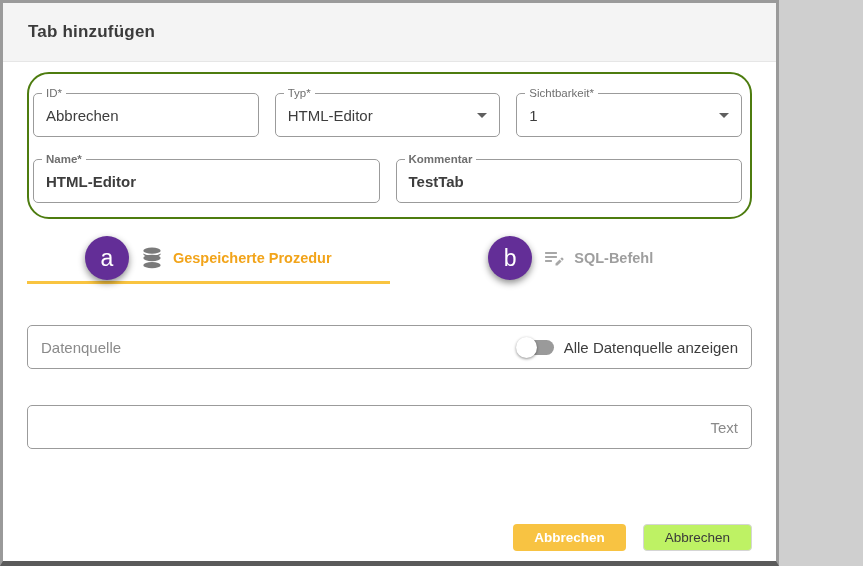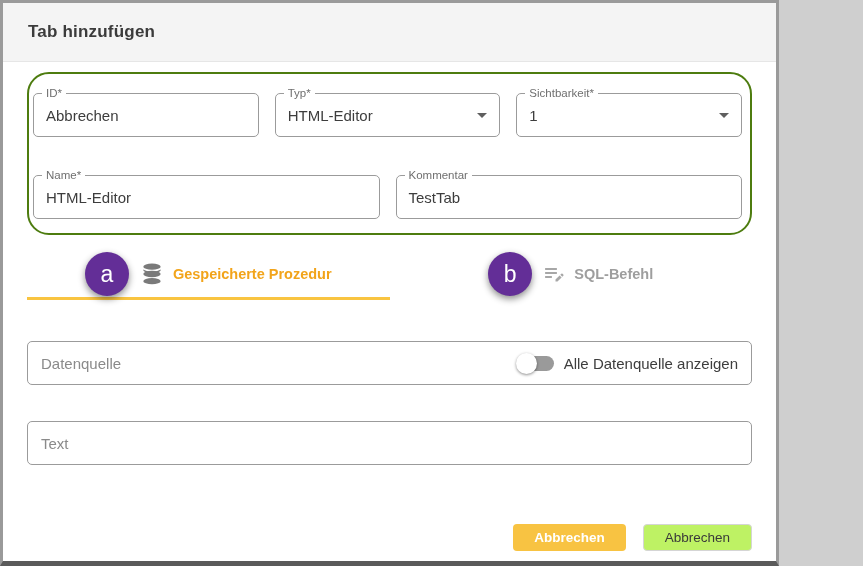--- a/index.html
+++ b/index.html
@@ -13,21 +13,21 @@
     display:flex; align-items:center; padding:0 25px;
   }
   .title { font-size:17px; font-weight:bold; color:#3b3b3b; letter-spacing:.2px; }
   .body { padding:0 24px; }
 
   .highlight-box {
     margin-top:10px; border:2px solid #4d7c0f; border-radius:22px;
     padding:19px 8px 14px 4px;
   }
   .frow { display:flex; gap:16px; }
-  .frow + .frow { margin-top:38px; }
+  .frow + .frow { margin-top:22px;font-weight:bold; }
 
   .field {
     position:relative; flex:1; height:44px; border:1px solid #9b9b9b;
     border-radius:5px; display:flex; align-items:center; padding:0 12px;
     background:#fff;
   }
   .flabel {
     position:absolute; top:-8px; left:8px; background:#fff; padding:0 4px;
     font-size:11.5px; color:#6f6f6f; line-height:14px; white-space:nowrap;
   }
@@ -54,21 +54,21 @@
     width:44px; height:44px; border-radius:50%; background:#632e97;
     color:#fff; font-size:23px; display:flex; align-items:center; justify-content:center;
     box-shadow:0 3px 7px rgba(0,0,0,.45); margin-right:2px; z-index:2;
   }
 
   .wide-field {
     position:relative; height:44px; border:1px solid #9b9b9b; border-radius:5px;
     display:flex; align-items:center; padding:16px 13px; background:#fff;
   }
   .dq-box { margin-top:41px; }
-  .text-box { margin-top:36px; }
+  .text-box { margin-top:36px;justify-content:flex-end; }
 
   .toggle-wrap { margin-left:auto; display:flex; align-items:center; gap:10px; }
   .toggle {
     position:relative; width:36px; height:15px; background:#9a9a9a;
     border-radius:8px; cursor:pointer;
   }
   .toggle-thumb {
     position:absolute; left:-2px; top:-3px; width:21px; height:21px;
     border-radius:50%; background:#fff; box-shadow:0 1px 3px rgba(0,0,0,.45);
   }

